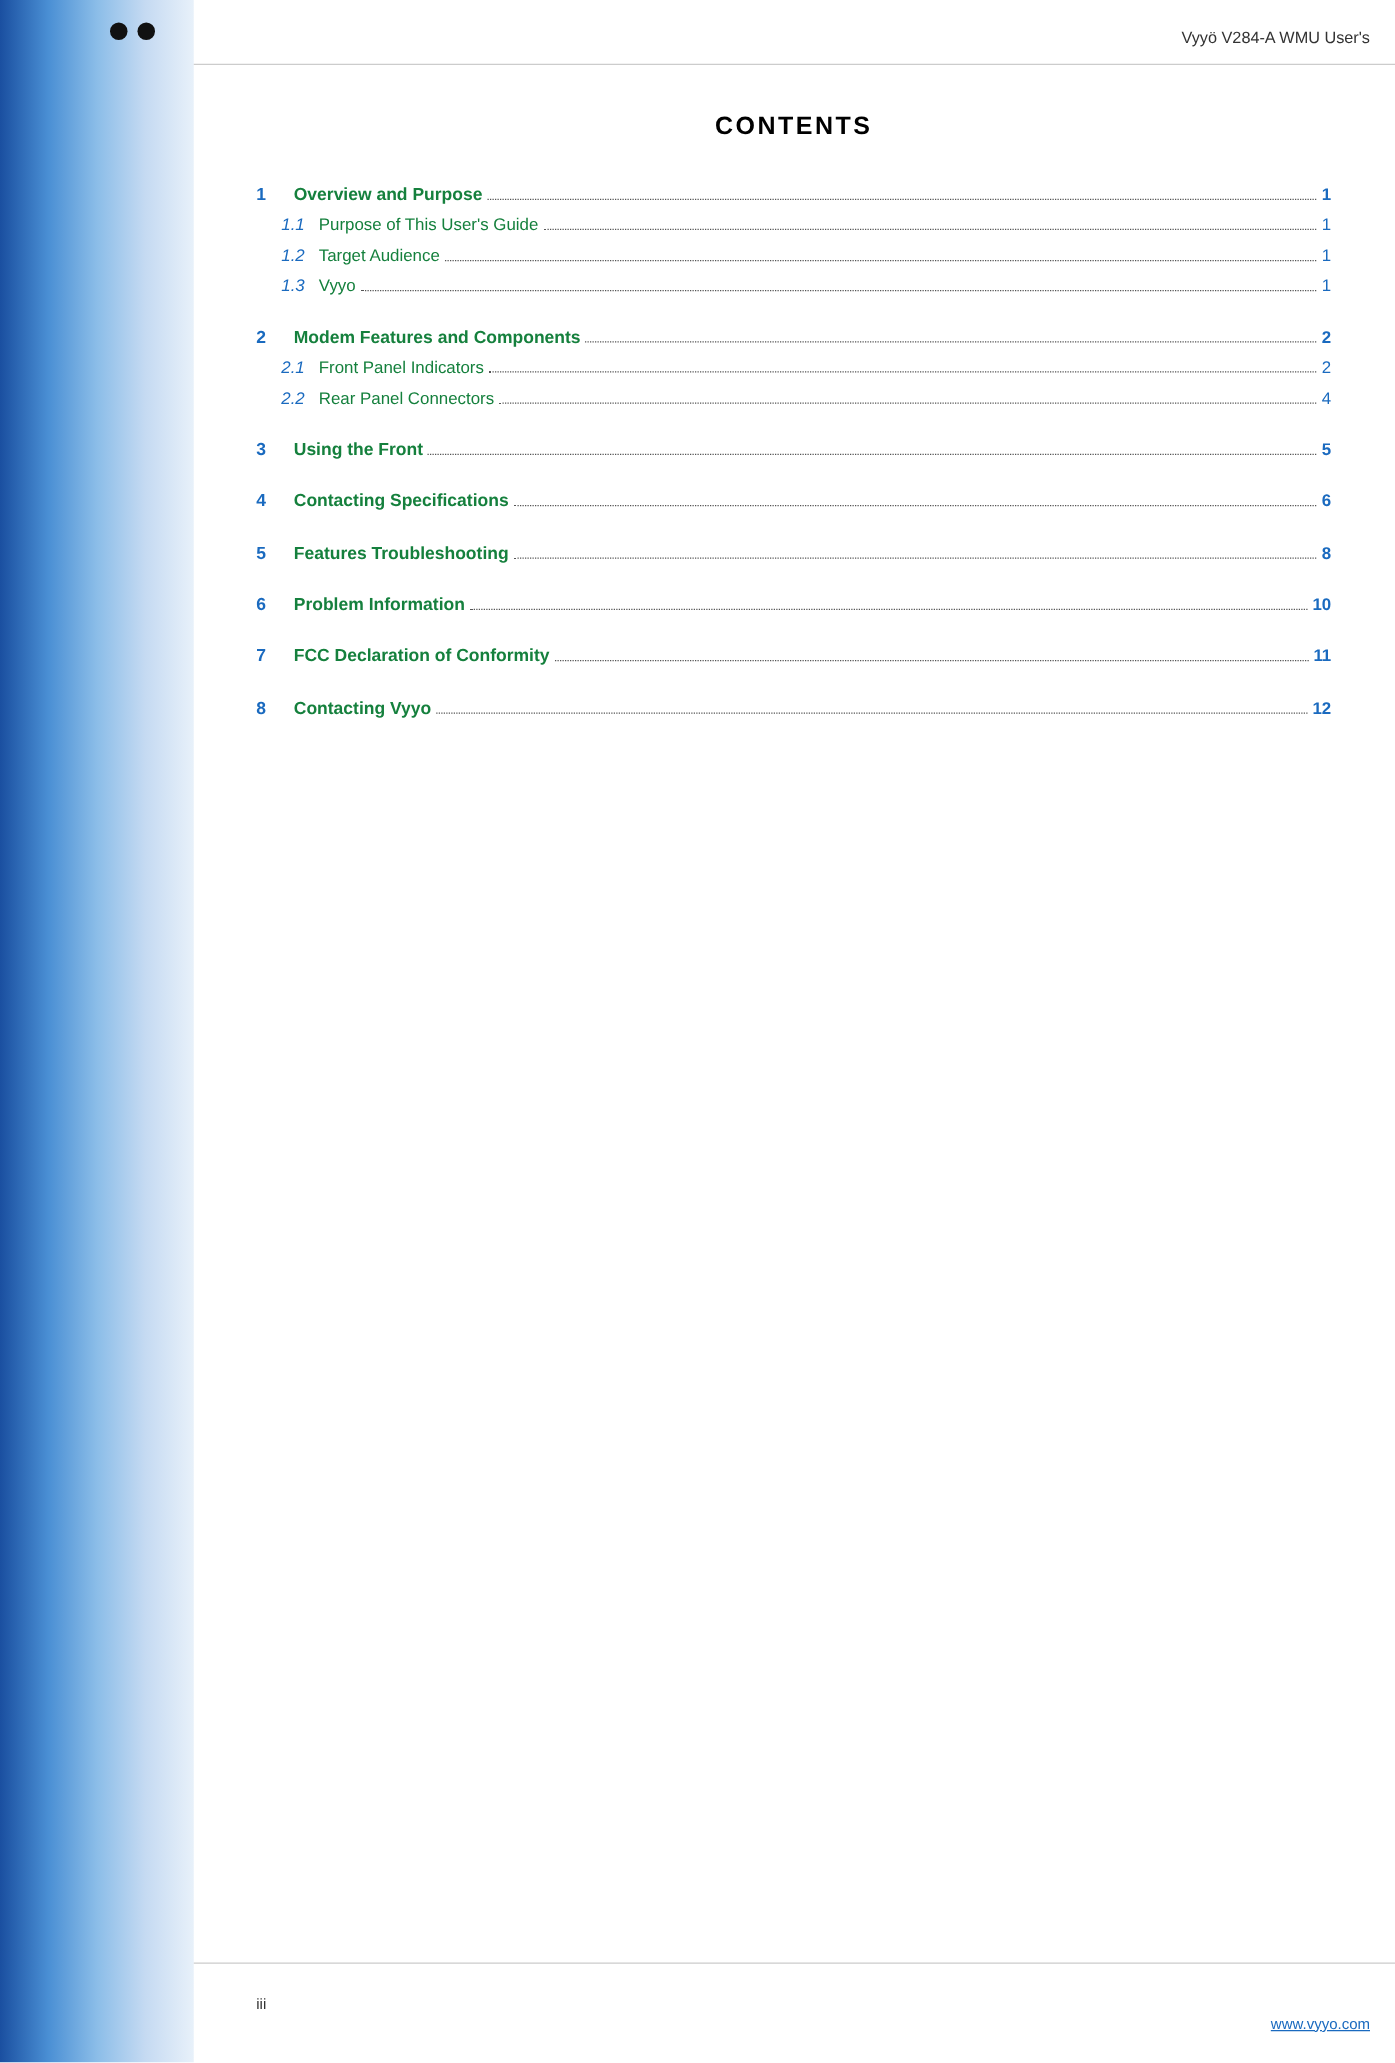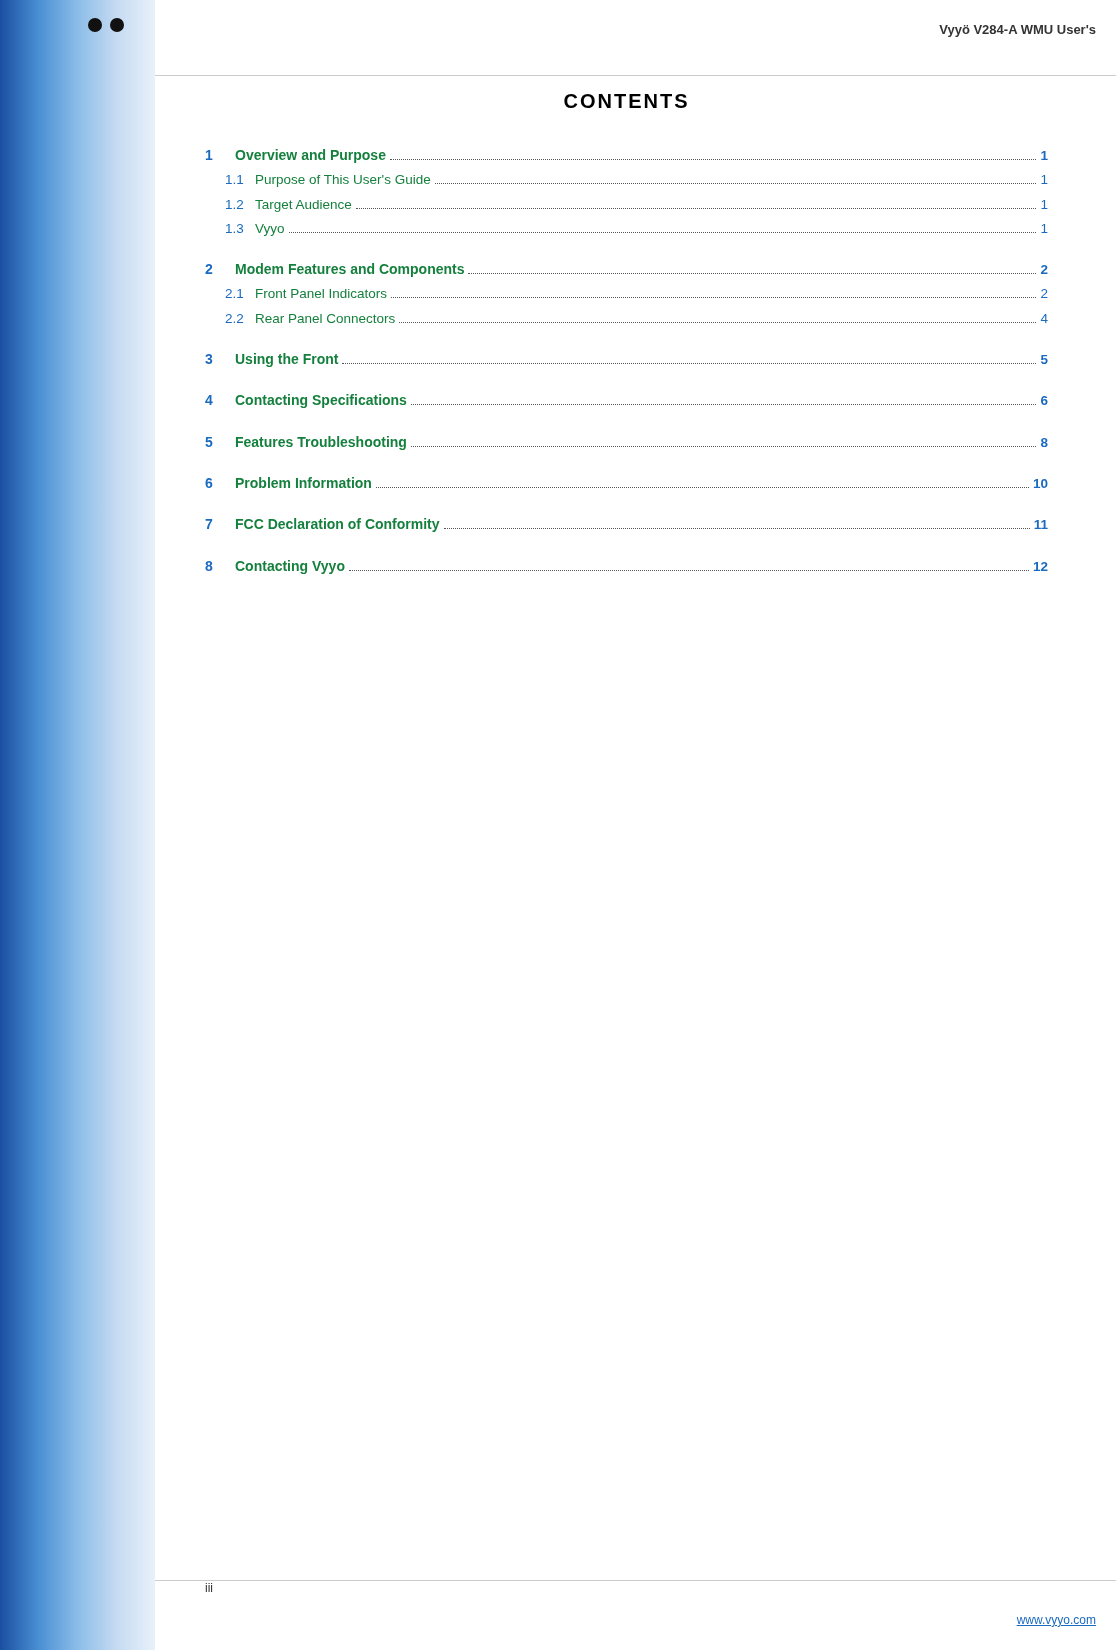--- a/index.html
+++ b/index.html
@@ -26,25 +26,24 @@
       height: 100%;
       background: linear-gradient(to right, #1a4fa0, #4a8fd4, #8bbde8, #c5daf2, #e8f1fa);
     }
 
     
     .header {
       position: absolute;
       top: 0;
       left: 155px;
       right: 0;
-      height: 76px;
+      height: 52px;
       display: flex;
       align-items: center;
       border-bottom: 1px solid #cccccc;
-      font-weight: bold;
     }
 
     
     .dots-area {
       position: absolute;
       top: 18px;
       left: 88px;
       display: flex;
       gap: 8px;
     }
@@ -69,21 +68,21 @@
       color: #333333;
     }
 
     
     .main-content {
       position: absolute;
       top: 60px;
       left: 155px;
       right: 0;
       bottom: 50px;
-      padding: 30px 68px 30px 50px;
+      padding: 30px 51px 30px 50px;
     }
 
     
     .page-title {
       text-align: center;
       font-size: 20px;
       font-weight: bold;
       color: #000000;
       letter-spacing: 2px;
       margin-bottom: 30px;
@@ -117,20 +116,21 @@
       font-size: 13.5px;
     }
 
     .toc-number {
       min-width: 30px;
       color: #1a6abf;
     }
 
     .toc-number.level2 {
       min-width: 30px;
+      font-style: italic;
     }
 
     .toc-link-text {
       color: #15803d;
       white-space: nowrap;
     }
 
     .toc-dots {
       flex: 1;
       border-bottom: 1px dotted #555555;
@@ -143,26 +143,26 @@
       font-size: 13.5px;
     }
 
     .toc-page.level1 {
       font-weight: bold;
     }
 
     
     .footer {
       position: absolute;
-      bottom: 6px;
+      bottom: 16px;
       left: 155px;
       right: 0;
       height: 64px;
       display: flex;
-      align-items: flex-start;
+      align-items: center;
       justify-content: space-between;
       padding: 0 20px 0 50px;
       border-top: 1px solid #cccccc;
       font-size: 12px;
       color: #333333;
     }
 
     .footer-link {
       color: #1a6abf;
       text-decoration: underline;

